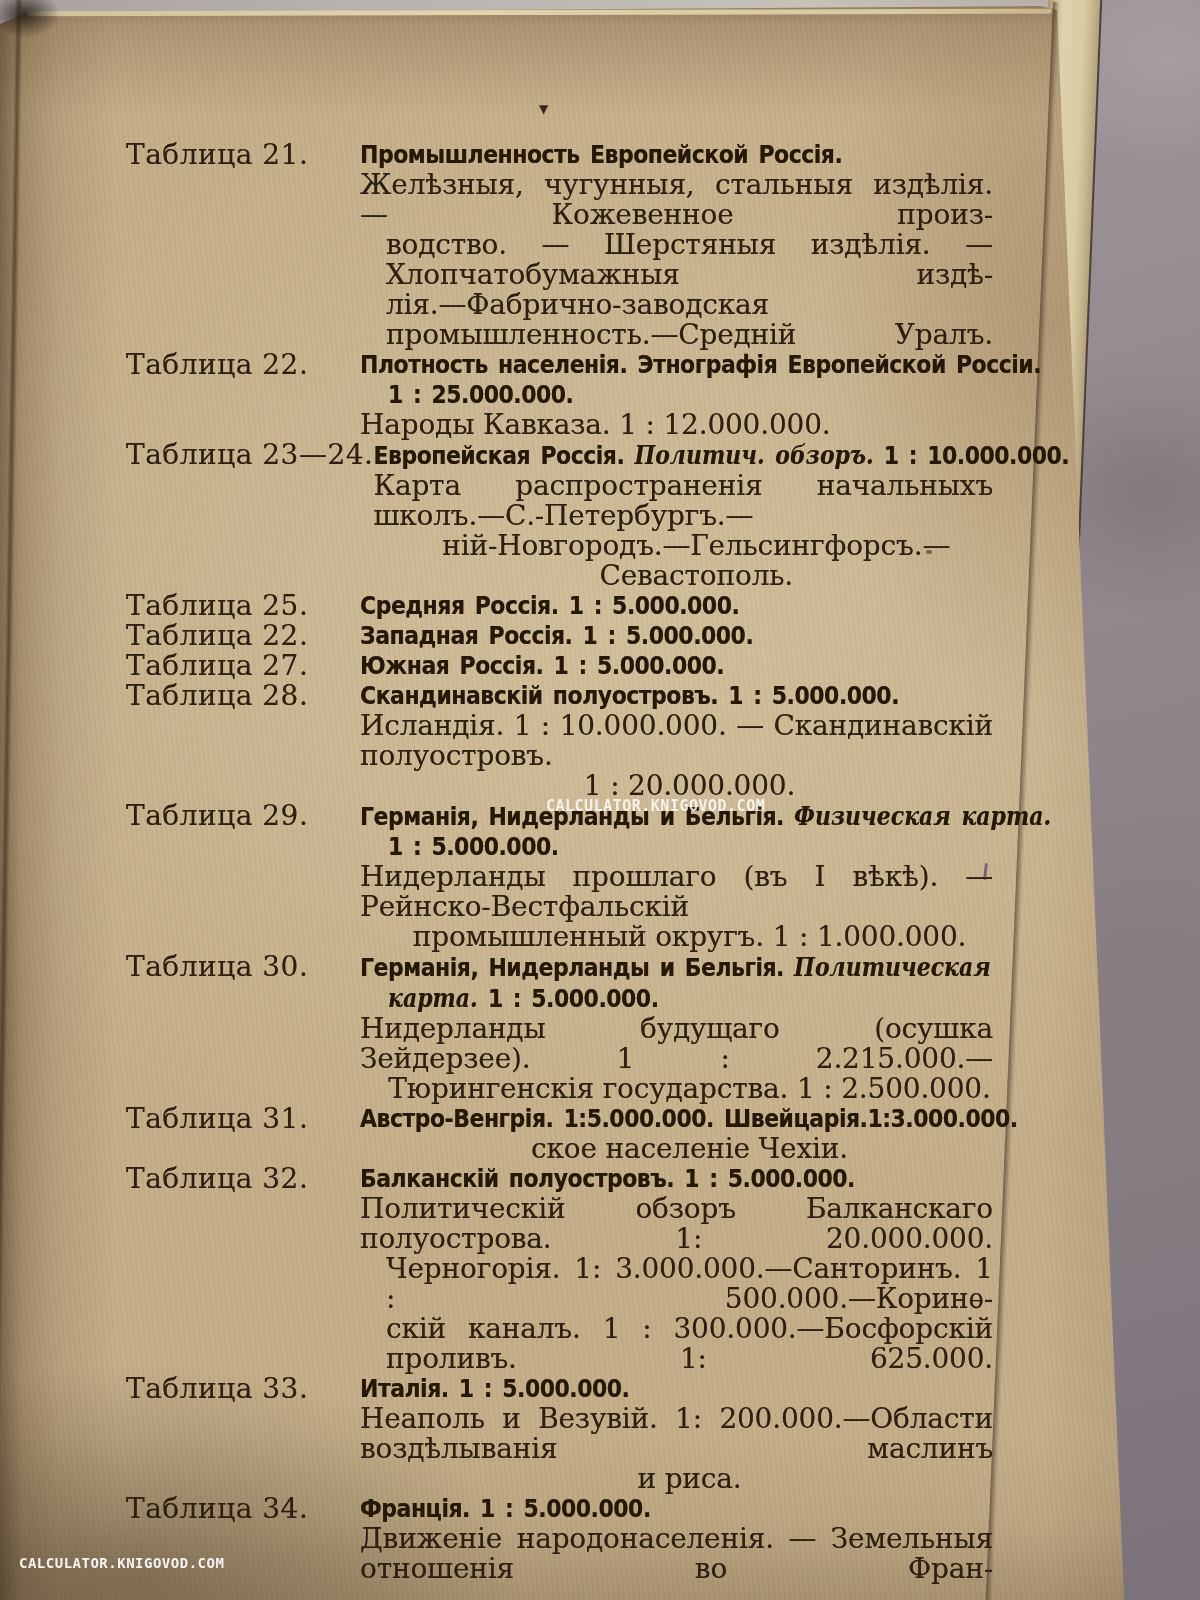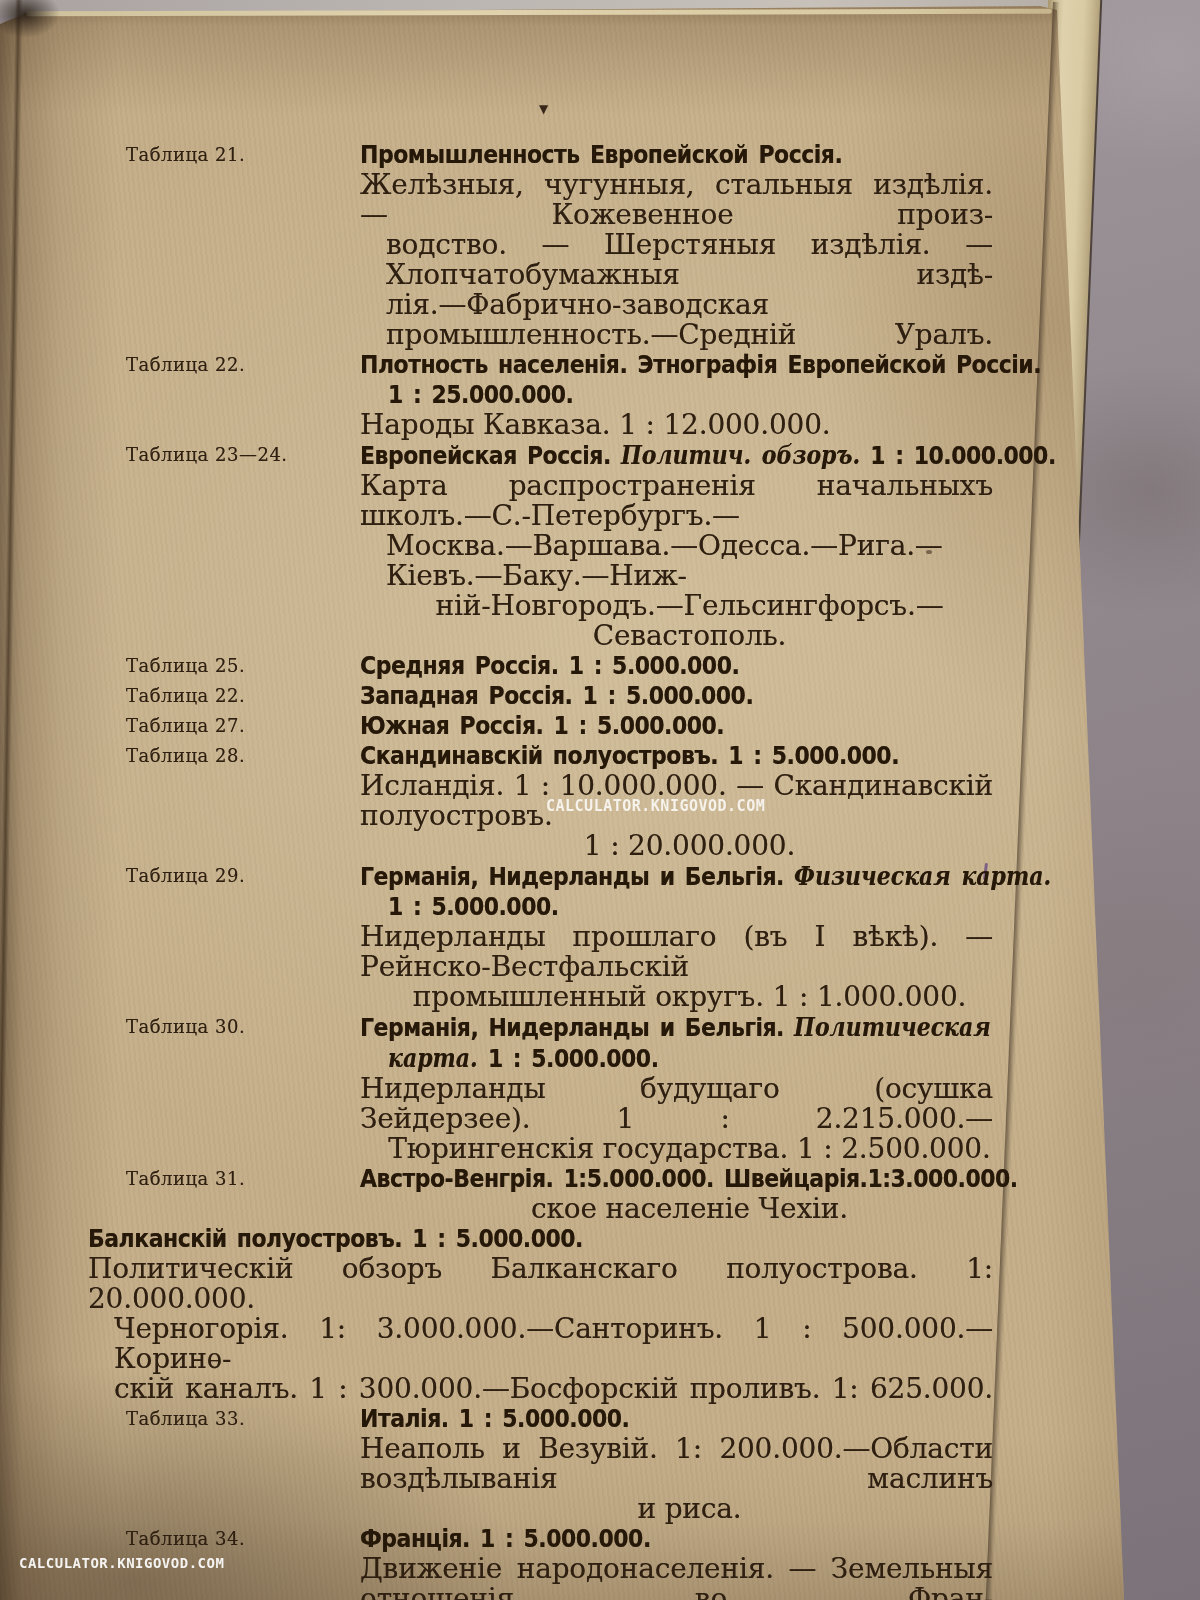--- a/index.html
+++ b/index.html
@@ -74,21 +74,21 @@
     font-size:12px;color:#39281a;
   }
   .toc{
     position:absolute;left:88px;top:140px;width:905px;z-index:6;
     color:#2e1f11;
     text-shadow:0 0 .6px rgba(46,31,17,.55);
   }
   .entry{display:flex;}
   .lbl{
     flex:0 0 272px;box-sizing:border-box;padding-left:38px;
-    font-size:18px;line-height:30px;letter-spacing:.5px;white-space:nowrap;
+    font-size:28px;line-height:30px;letter-spacing:.5px;white-space:nowrap;
   }
   .content{flex:1;min-width:0;}
   .l{line-height:30px;}
   .l-h,.l-h2{
     font-family:"DejaVu Sans","Liberation Sans",sans-serif;
     font-weight:bold;font-size:22px;letter-spacing:-0.5px;word-spacing:3px;
     white-space:nowrap;color:#261809;
     transform:scaleY(1.16);transform-origin:0 50%;
   }
   .l-h2{margin-left:28px;}
@@ -143,21 +143,20 @@
       <div class="l l-h2">1 : 25.000.000.</div>
       <div class="l l-n">Народы Кавказа. 1 : 12.000.000.</div>
     </div>
   </div>
 
   <div class="entry">
     <div class="lbl">Таблица 23—24.</div>
     <div class="content">
       <div class="l l-h"><span>Европейская Россія. </span><span class="it">Политич. обзоръ.</span><span> 1 : 10.000.000.</span></div>
       <div class="l l-n j">Карта распространенія начальныхъ школъ.—С.-Петербургъ.—</div>
-      <div class="l l-n2 j">Москва.—Варшава.—Одесса.—Рига.—Кіевъ.—Баку.—Ниж-</div>
       <div class="l l-n2">ній-Новгородъ.—Гельсингфорсъ.—Севастополь.</div>
     </div>
   </div>
 
   <div class="entry">
     <div class="lbl">Таблица 25.</div>
     <div class="content">
       <div class="l l-h">Средняя Россія. 1 : 5.000.000.</div>
     </div>
   </div>
@@ -207,20 +206,21 @@
 
   <div class="entry">
     <div class="lbl">Таблица 31.</div>
     <div class="content">
       <div class="l l-h">Австро-Венгрія. 1:5.000.000. Швейцарія.1:3.000.000.</div>
       <div class="l l-n2">ское населеніе Чехіи.</div>
     </div>
   </div>
 
   <div class="entry">
+    <div class="lbl">Таблица 32.</div>
     <div class="content">
       <div class="l l-h">Балканскій полуостровъ. 1 : 5.000.000.</div>
       <div class="l l-n j">Политическій обзоръ Балканскаго полуострова. 1: 20.000.000.</div>
       <div class="l l-n2 j">Черногорія. 1: 3.000.000.—Санторинъ. 1 : 500.000.—Коринѳ-</div>
       <div class="l l-n2 j">скій каналъ. 1 : 300.000.—Босфорскій проливъ. 1: 625.000.</div>
     </div>
   </div>
 
   <div class="entry">
     <div class="lbl">Таблица 33.</div>

